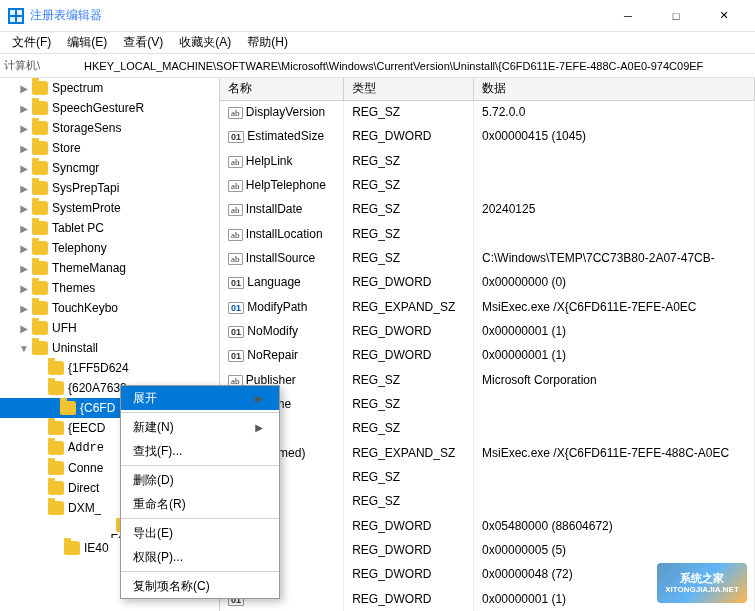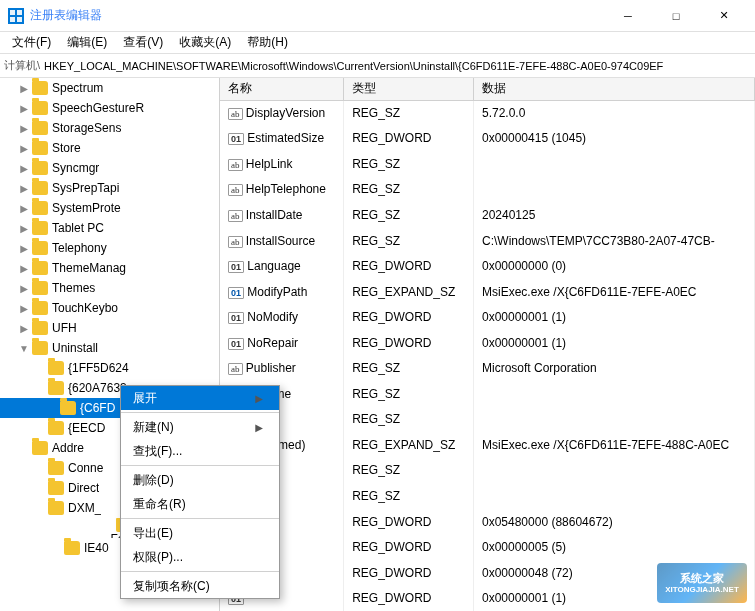--- a/index.html
+++ b/index.html
@@ -79,20 +79,21 @@
       background: #fff;
       height: 24px;
       display: flex;
       align-items: center;
       padding: 0 4px;
       border-bottom: 1px solid #e0e0e0;
       font-size: 11px;
       color: #000;
       overflow: hidden;
       white-space: nowrap;
+      gap: 40px;
     }
     .address-label {
       color: #555;
       margin-right: 4px;
     }
 
     
     .main-content {
       display: flex;
       height: calc(611px - 78px);
@@ -387,21 +388,21 @@
       <div class="tree-item selected" style="padding-left: 44px;">
         <span class="tree-expand"></span>
         <span class="folder-icon"></span>
         <span class="tree-label">{C6FD</span>
       </div>
       <div class="tree-item" style="padding-left: 32px;">
         <span class="tree-expand"></span>
         <span class="folder-icon"></span>
         <span class="tree-label">{EECD</span>
       </div>
-      <div class="tree-item" style="padding-left: 16px;">
+      <div class="tree-item" style="padding-left: 32px; font-family: Liberation Mono, monospace;">
         <span class="tree-expand"></span>
         <span class="folder-icon"></span>
         <span class="tree-label">Addre</span>
       </div>
       <div class="tree-item" style="padding-left: 32px;">
         <span class="tree-expand"></span>
         <span class="folder-icon"></span>
         <span class="tree-label">Conne</span>
       </div>
       <div class="tree-item" style="padding-left: 32px;">
@@ -455,20 +456,25 @@
             <td><span class="icon-ab">ab</span> HelpTelephone</td>
             <td>REG_SZ</td>
             <td style="max-width: 260px; overflow: hidden; text-overflow: ellipsis;"></td>
           </tr>
           <tr>
             <td><span class="icon-ab">ab</span> InstallDate</td>
             <td>REG_SZ</td>
             <td style="max-width: 260px; overflow: hidden; text-overflow: ellipsis;">20240125</td>
           </tr>
           <tr>
+            <td><span class="icon-ab">ab</span> InstallLocation</td>
+            <td>REG_SZ</td>
+            <td style="max-width: 260px; overflow: hidden; text-overflow: ellipsis;"></td>
+          </tr>
+          <tr>
             <td><span class="icon-ab">ab</span> InstallSource</td>
             <td>REG_SZ</td>
             <td style="max-width: 260px; overflow: hidden; text-overflow: ellipsis;">C:\Windows\TEMP\7CC73B80-2A07-47CB-</td>
           </tr>
           <tr>
             <td><span class="icon-dword">01</span> Language</td>
             <td>REG_DWORD</td>
             <td style="max-width: 260px; overflow: hidden; text-overflow: ellipsis;">0x00000000 (0)</td>
           </tr>
           <tr>

